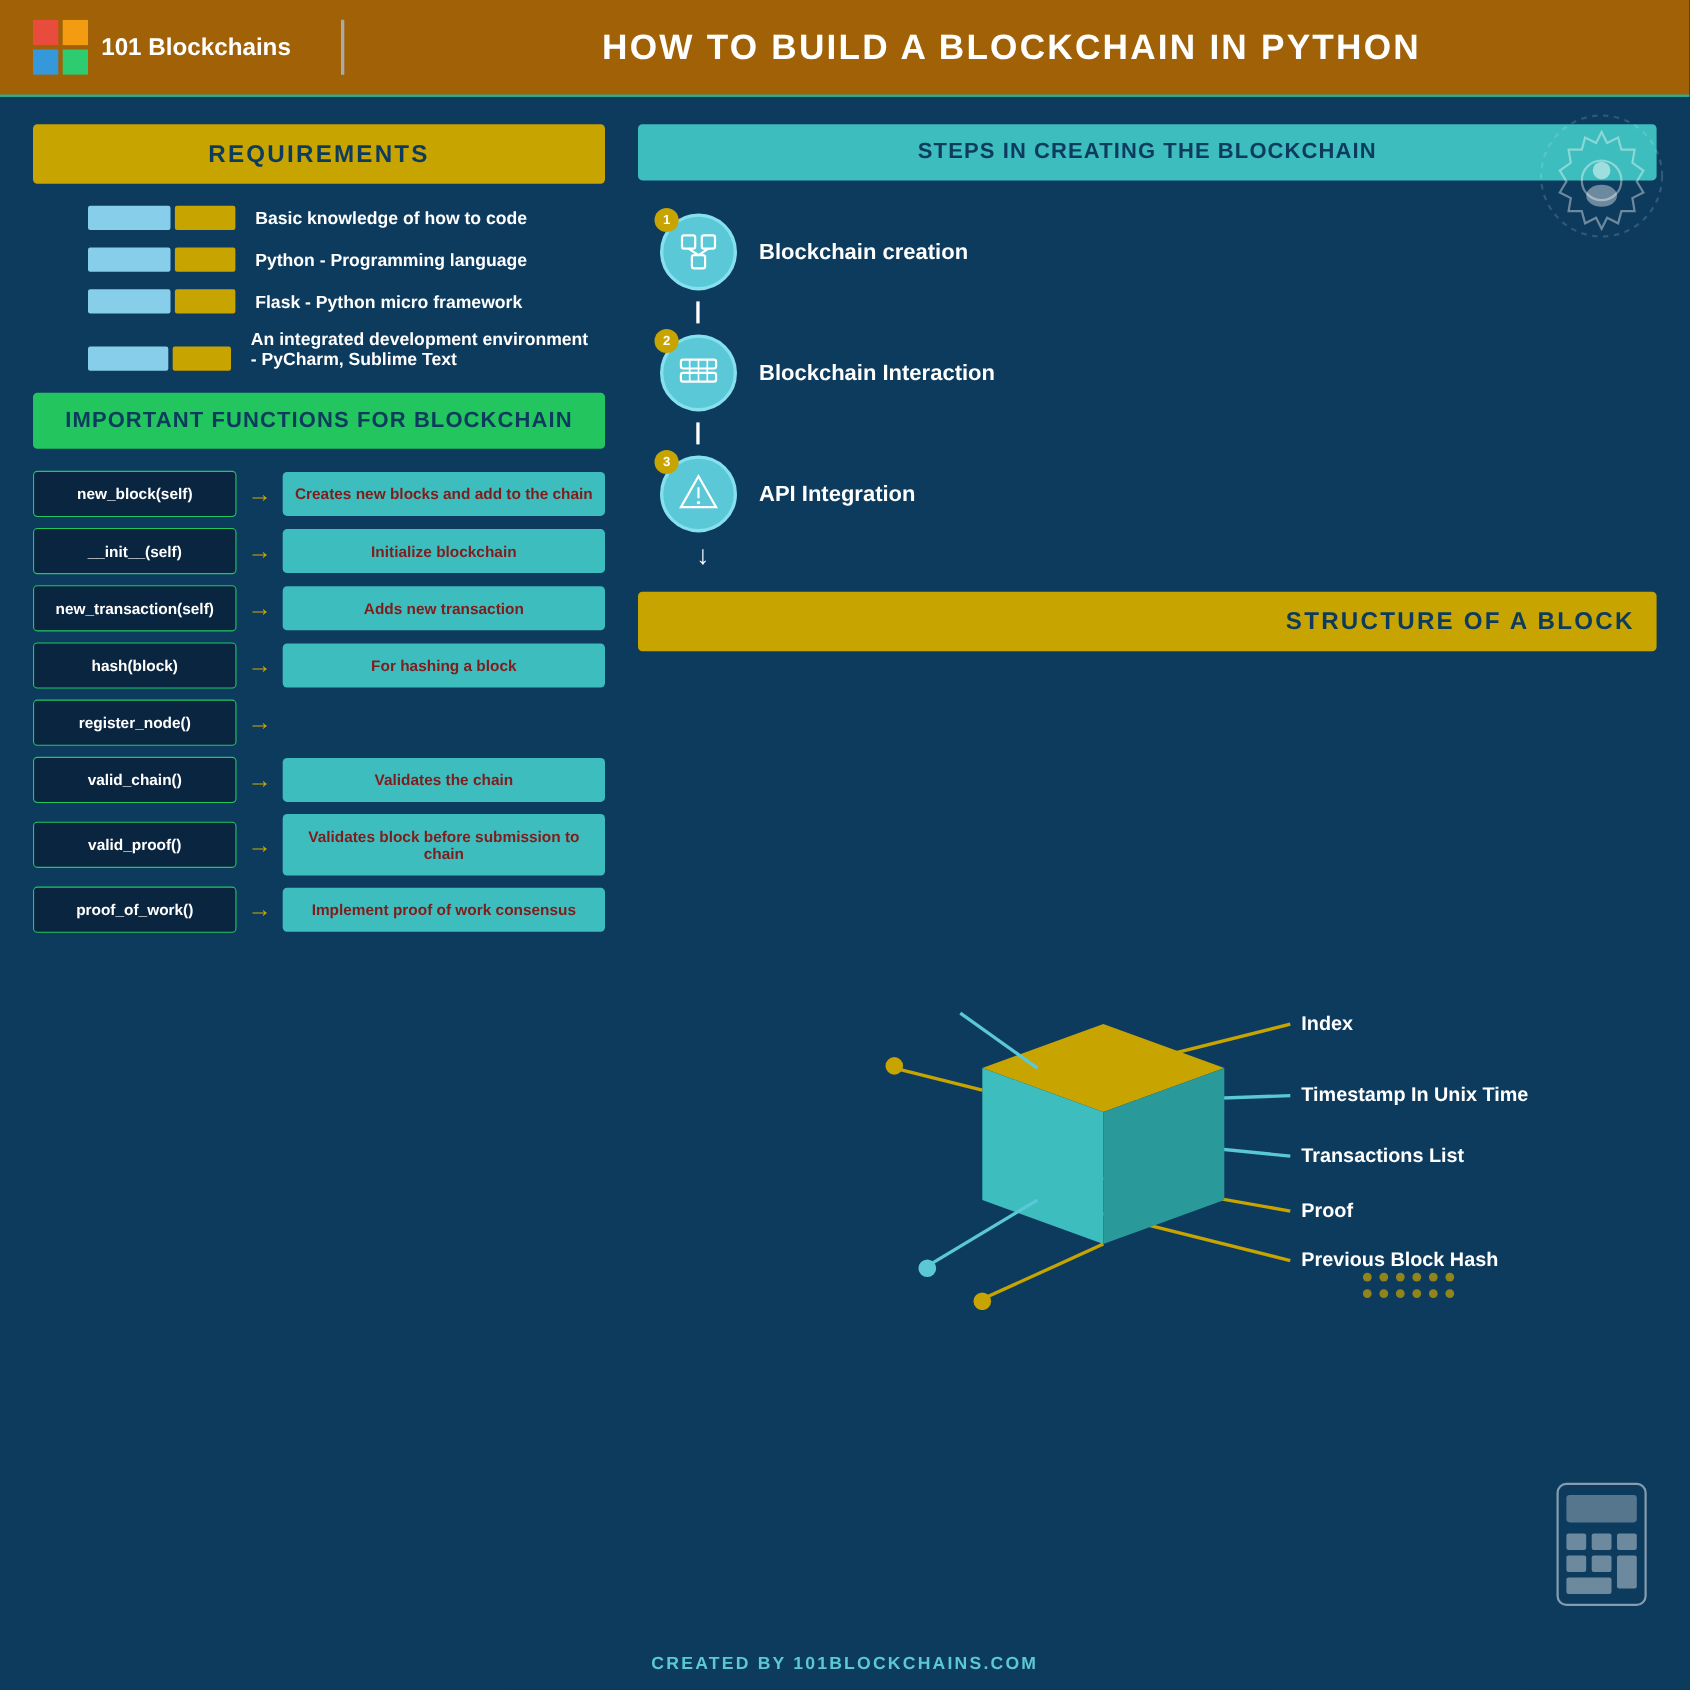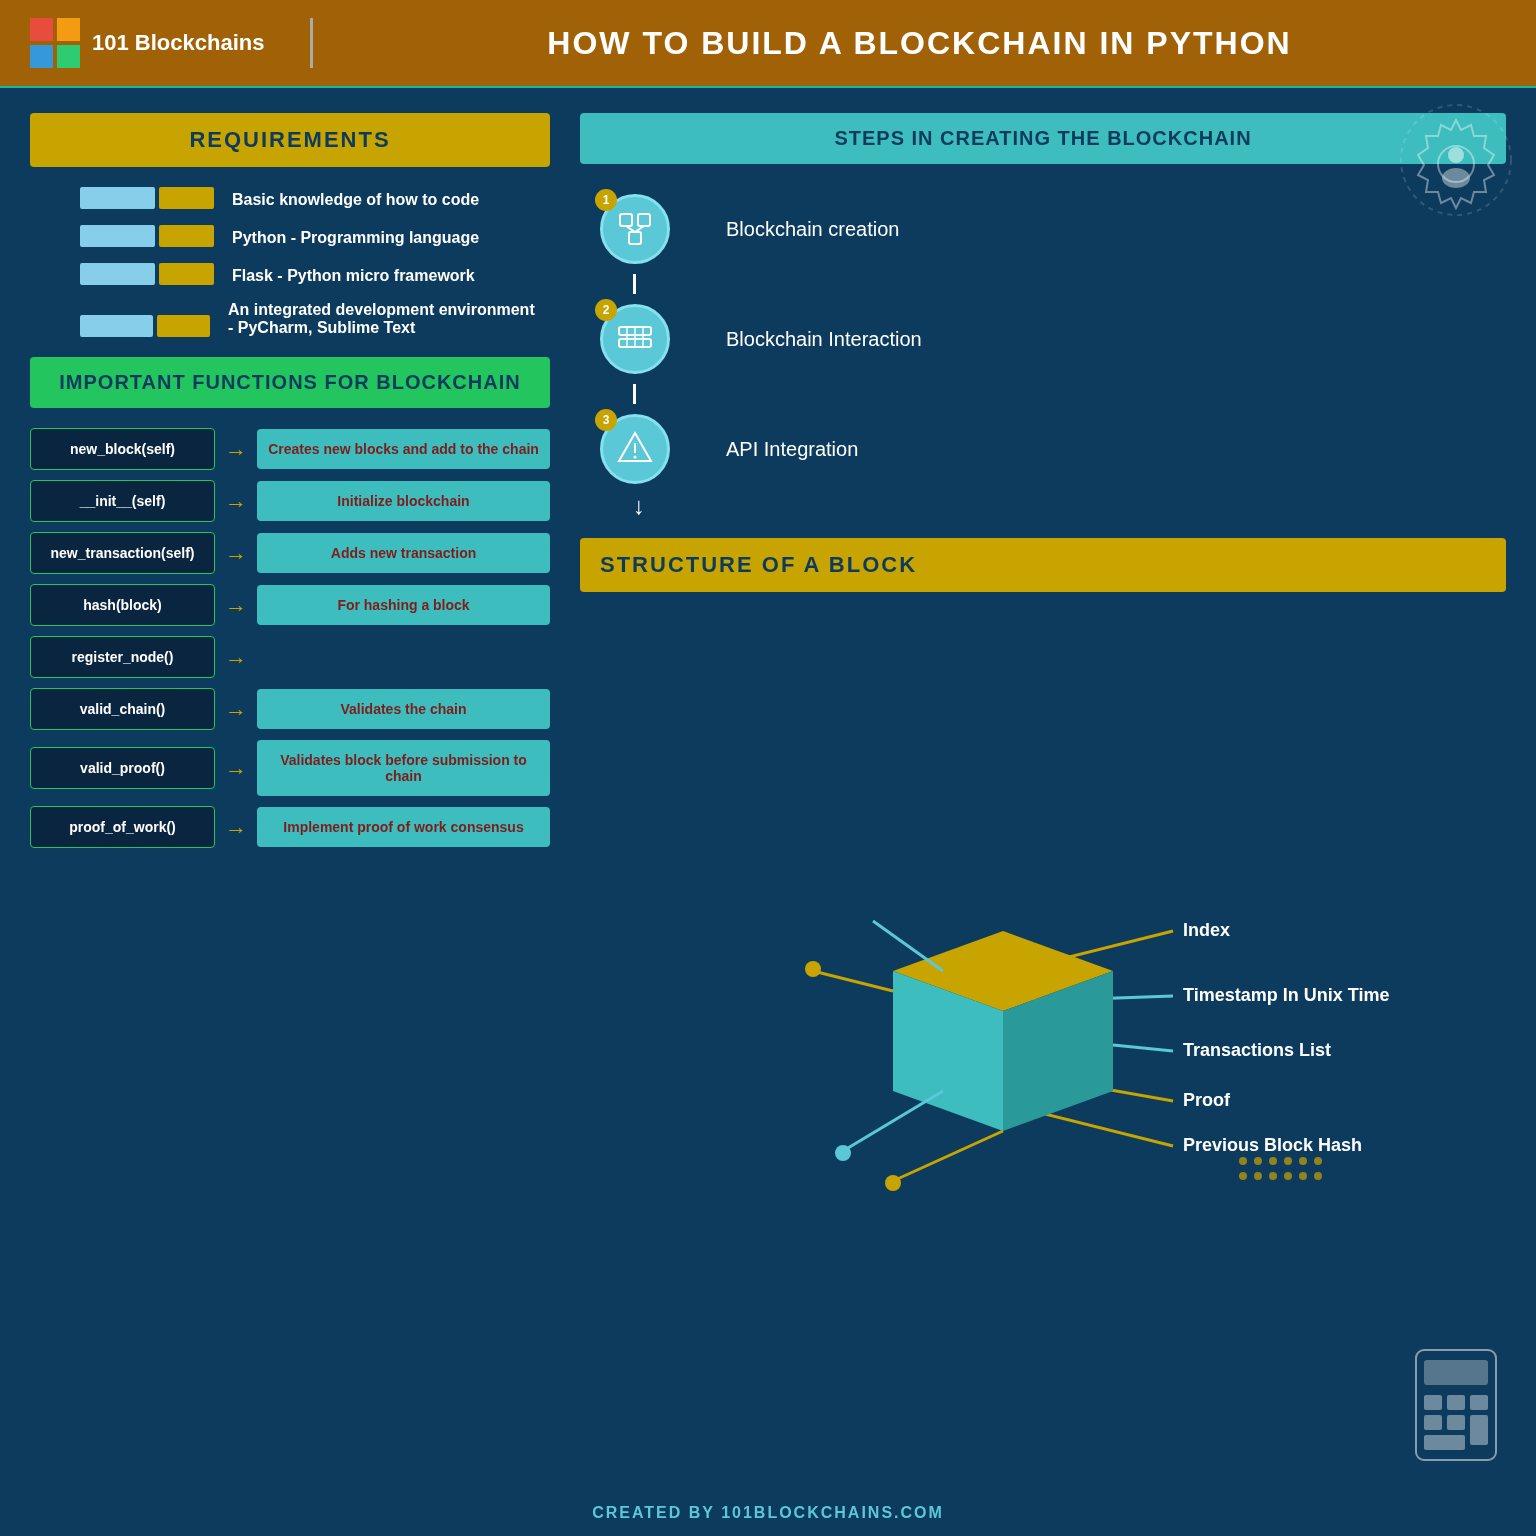--- a/index.html
+++ b/index.html
@@ -228,35 +228,34 @@
       align-items: center;
       justify-content: center;
     }
     .step-icon-svg {
       width: 40px;
       height: 40px;
     }
     .step-label {
       color: white;
       font-size: 20px;
-      font-weight: normal;
-      margin-left: 36px;
+      font-weight: bold;
     }
     .step-connector {
       width: 3px;
       height: 20px;
       background-color: white;
       margin-left: 33px;
     }
 
     
     .section-header-gold2 {
       background-color: #c8a400;
       padding: 14px 20px;
-      text-align: left;
+      text-align: right;
       border-radius: 4px;
     }
     .section-header-gold2 span {
       color: #0d3b5e;
       font-size: 22px;
       font-weight: 900;
       letter-spacing: 2px;
     }
 
     .block-structure-area {

